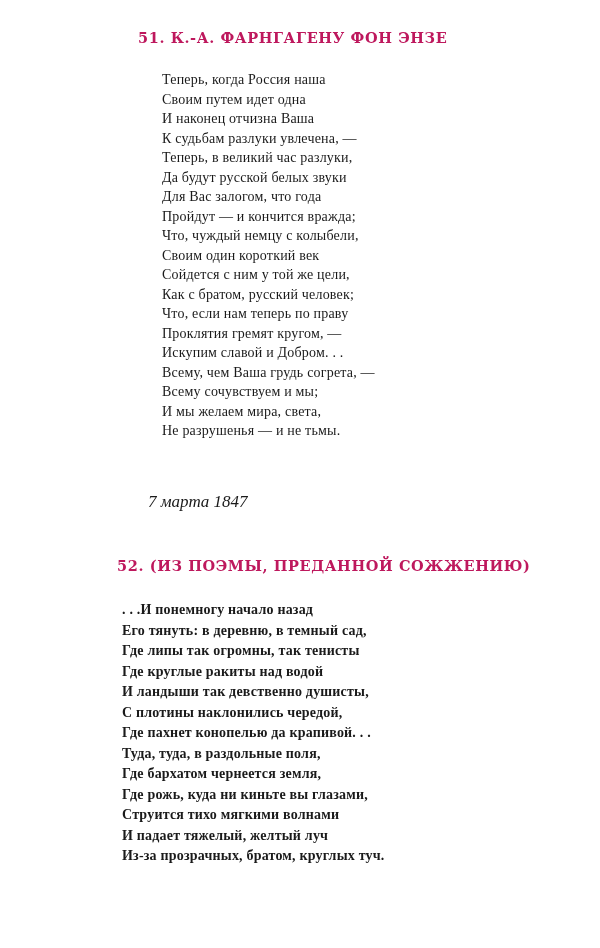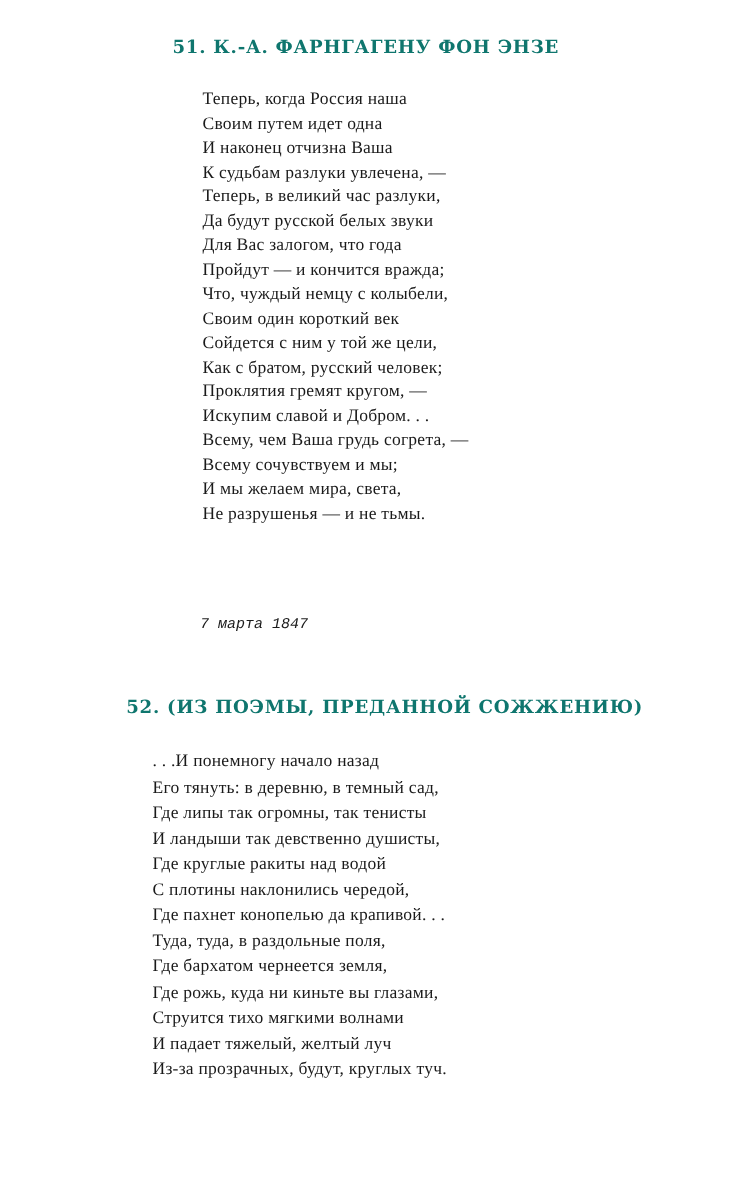--- a/index.html
+++ b/index.html
@@ -1,66 +1,67 @@
 <!DOCTYPE html>
 <html><head>
 <meta charset="utf-8">
 <style>
   html, body { margin: 0; padding: 0; background: #ffffff; }
   body { width: 600px; height: 948px; position: relative; overflow: hidden; color: #1a1a1a; font-family: "Liberation Serif", "DejaVu Serif", serif; }
-  .heading { position: absolute; font-family: "DejaVu Serif", "Liberation Serif", serif; font-weight: bold; font-size: 14.5px; letter-spacing: 0.6px; white-space: nowrap; color: #0f766e; }
+  .heading { position: absolute; font-family: "DejaVu Serif", "Liberation Serif", serif; font-weight: bold; font-size: 14.5px; letter-spacing: 0.6px; white-space: nowrap; color: #be185d; }
   #h51 { left: 138px; top: 29px; }
-  #h52 { left: 101px; top: 557px; }
+  #h52 { left: 117px; top: 557px; }
   .poem { position: absolute; margin: 0; padding: 0; list-style: none; }
   .poem li { font-size: 14px; line-height: 19.5px; white-space: nowrap; letter-spacing: 0.2px; }
   #poem51 { left: 162px; top: 70px; }
-  #poem52 { left: 122px; top: 600px; }
+  #poem52 { left: 122px; top: 600px; font-weight: bold; }
   #poem52 li { line-height: 20.5px; }
-  .date { position: absolute; left: 160px; top: 492px; font-style: italic; font-size: 12px; font-family: Liberation Mono, monospace; }
+  .date { position: absolute; left: 148px; top: 492px; font-style: italic; font-size: 17px; }
   .page-number { position: absolute; left: 283px; top: 902px; font-size: 17px; margin-top: 44px; }
 </style>
 </head>
 <body>
 
 <div id="h51" class="heading">51. К.-А. ФАРНГАГЕНУ ФОН ЭНЗЕ</div>
 
 <ul id="poem51" class="poem">
   <li>Теперь, когда Россия наша</li>
   <li>Своим путем идет одна</li>
   <li>И наконец отчизна Ваша</li>
   <li>К судьбам разлуки увлечена, —</li>
   <li>Теперь, в великий час разлуки,</li>
   <li>Да  будут русской белых звуки</li>
   <li>Для Вас залогом, что года</li>
   <li>Пройдут — и кончится вражда;</li>
   <li>Что, чуждый немцу с колыбели,</li>
   <li>Своим один короткий век</li>
   <li>Сойдется с ним у той же цели,</li>
   <li>Как с братом, русский человек;</li>
+  <li>Что, если нам теперь по праву</li>
   <li>Проклятия гремят кругом, —</li>
   <li>Искупим славой и Добром. . .</li>
   <li>Всему, чем Ваша грудь согрета, —</li>
   <li>Всему сочувствуем и мы;</li>
   <li>И мы желаем мира, света,</li>
   <li>Не разрушенья — и не тьмы.</li>
 </ul>
 
 <div class="date">7 марта 1847</div>
 
 <div id="h52" class="heading">52. (ИЗ ПОЭМЫ, ПРЕДАННОЙ СОЖЖЕНИЮ)</div>
 
 <ul id="poem52" class="poem">
   <li>. . .И понемногу начало назад</li>
   <li>Его тянуть: в деревню, в темный сад,</li>
   <li>Где липы так огромны, так тенисты</li>
+  <li>Где круглые ракиты над водой</li>
   <li>И ландыши так девственно душисты,</li>
-  <li>Где круглые ракиты над водой</li>
   <li>С плотины наклонились чередой,</li>
   <li>Где пахнет конопелью да крапивой. . .</li>
   <li>Туда, туда, в раздольные поля,</li>
   <li>Где бархатом чернеется земля,</li>
   <li>Где рожь, куда ни киньте вы глазами,</li>
   <li>Струится тихо мягкими волнами</li>
   <li>И падает тяжелый, желтый луч</li>
-  <li>Из-за прозрачных, будут, круглых туч.</li>
+  <li>Из-за прозрачных, братом, круглых туч.</li>
 </ul>
 
 <div class="page-number">114</div>
 
 </body></html>

